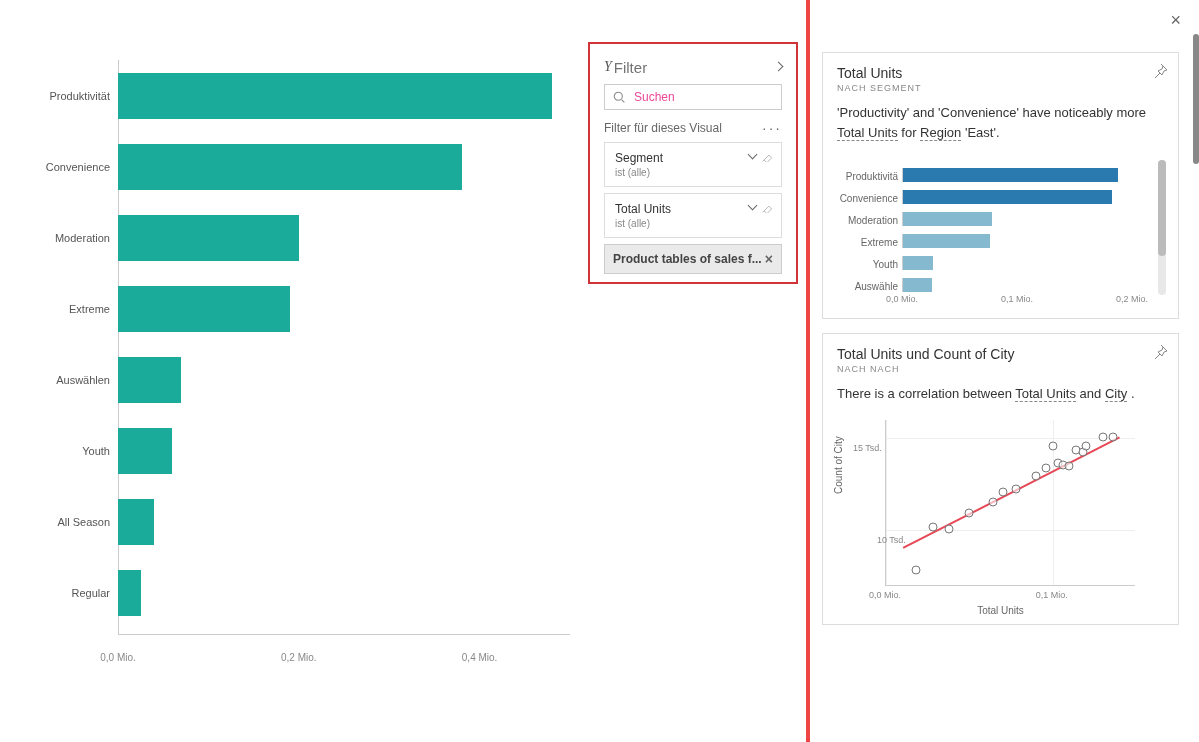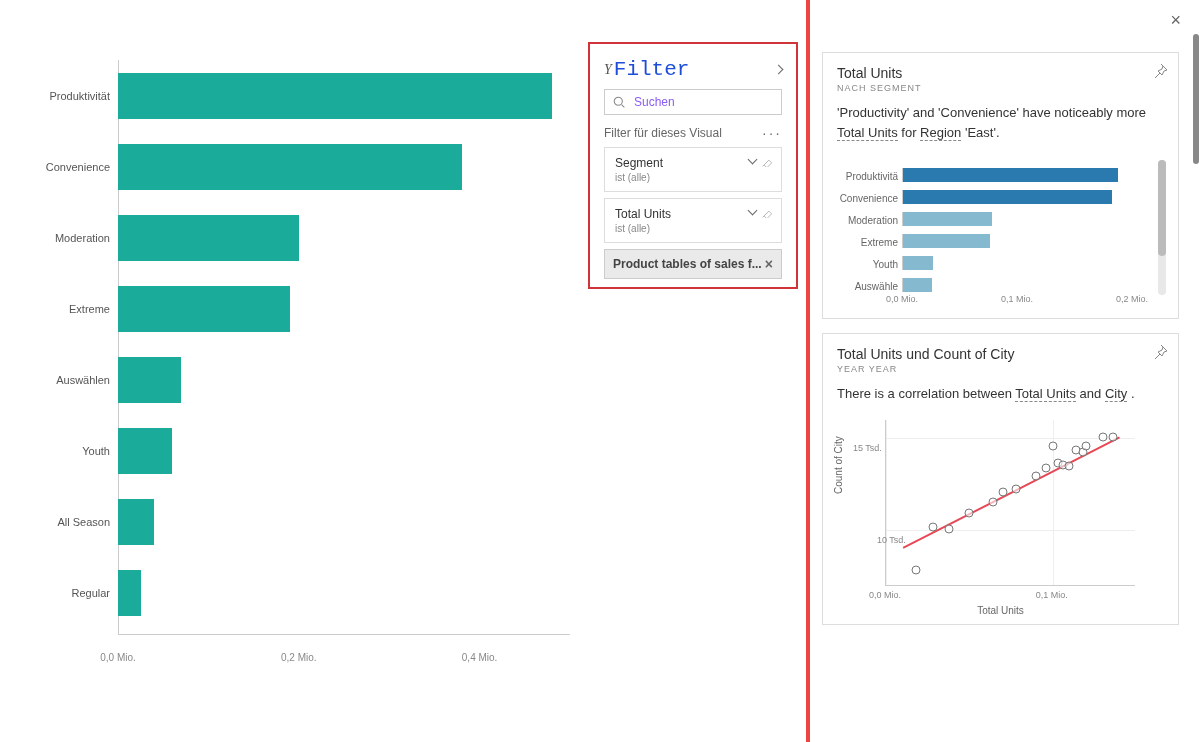--- a/index.html
+++ b/index.html
@@ -17,22 +17,22 @@
   .x-tick-row { position: absolute; bottom: 18px; left: 108px; right: 0; display: flex; font-size: 10px; color: #888; }
   .x-tick { position: absolute; transform: translateX(-50%); }
 
   
   .filter-pane {
     position: absolute; top: 42px; left: 588px; width: 210px;
     border: 2px solid #d13438; padding: 8px; background: #fff;
   }
   .filter-header { display: flex; justify-content: space-between; align-items: center; padding: 6px 6px 8px 6px; }
   .filter-title-row { display: flex; align-items: center; gap: 2px; }
-  .filter-title { font-size: 21px; color: #1d4ed8; font-family: Liberation Mono, monospace; }
-  .search-box { display: flex; align-items: center; border: 1px solid #ccc; margin: 0 6px 10px 6px; padding: 5px 8px; gap: 8px; font-size: 12px; color: #8b5cf6; }
+  .filter-title { font-size: 15px; color: #737373; }
+  .search-box { display: flex; align-items: center; border: 1px solid #ccc; margin: 0 6px 10px 6px; padding: 5px 8px; gap: 8px; font-size: 12px; color: #ec4899; }
   .section-title-row { display: flex; justify-content: space-between; align-items: center; padding: 0 6px 6px 6px; font-size: 12px; color: #666; }
   .filter-card { border: 1px solid #ddd; margin: 0 6px 6px 6px; padding: 8px 10px; position: relative; }
   .filter-card .card-name { font-size: 12px; color: #333; }
   .filter-card .card-sub { font-size: 10px; color: #888; margin-top: 2px; }
   .filter-card .card-icons { position: absolute; right: 8px; top: 8px; display: flex; gap: 6px; font-size: 10px; color: #888; cursor: pointer; }
   .filter-chip {
     margin: 4px 6px 0 6px; border: 1px solid #ccc; background: #eaeaea;
     padding: 6px 8px; font-size: 12px; font-weight: 600; color: #444;
     display: flex; justify-content: space-between; align-items: center;
   }
@@ -256,21 +256,21 @@
     </div>
   </div>
 
   <div class="insight-card">
     <span class="pin-icon">
       <svg width="16" height="16" viewBox="0 0 16 16">
           <path d="M9 1l6 6-3 1-2 4-2-2-5 5 5-5-2-2 4-2 1-3z" fill="none" stroke="#888" stroke-width="1"></path>
         </svg>
     </span>
     <div class="insight-title">Total Units und Count of City</div>
-    <div class="insight-sub">YEAR YEAR</div>
+    <div class="insight-sub">NACH NACH</div>
     <div class="insight-text" id="insight1-text">There is a correlation between <span class="underlined">Total Units</span> and <span class="underlined">City</span> .</div>
     <div class="scatter-wrap">
       <div class="scatter-ylabel">Count of City</div>
       <div class="scatter-plot" id="scatter-plot" style="width: 250px; height: 166px;">
           <div class="scatter-gridline-v" style="left: 0px;"></div>
           <div class="scatter-gridline-v" style="left: 166.667px;"></div>
           <div class="scatter-gridline-h" style="top: 110.667px;"></div>
           <div class="scatter-gridline-h" style="top: 18.4444px;"></div>
           <div class="scatter-line" style="left: 16.6667px; top: 127.267px; width: 243.293px; transform: rotate(-27.0565deg);"></div>
           <div class="scatter-point" style="left: 30px; bottom: 14.7556px;"></div>

